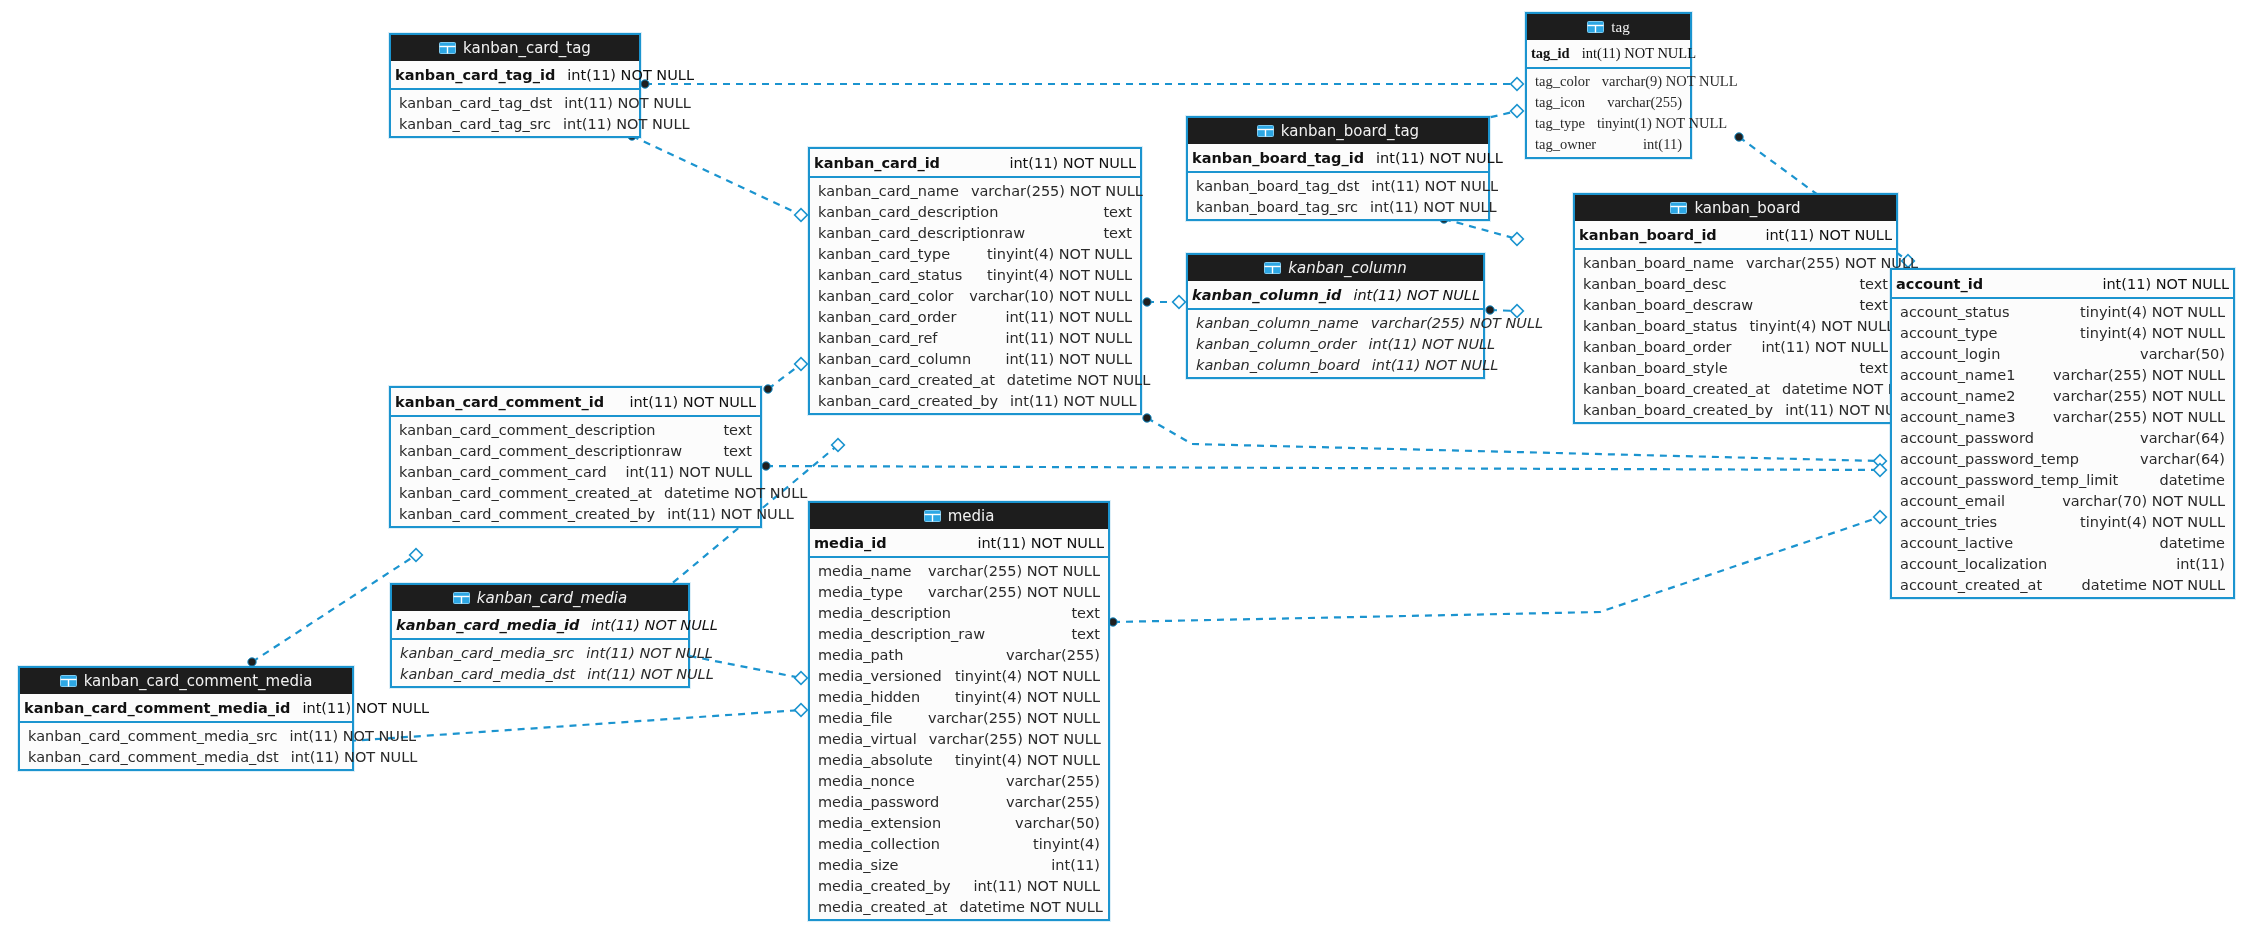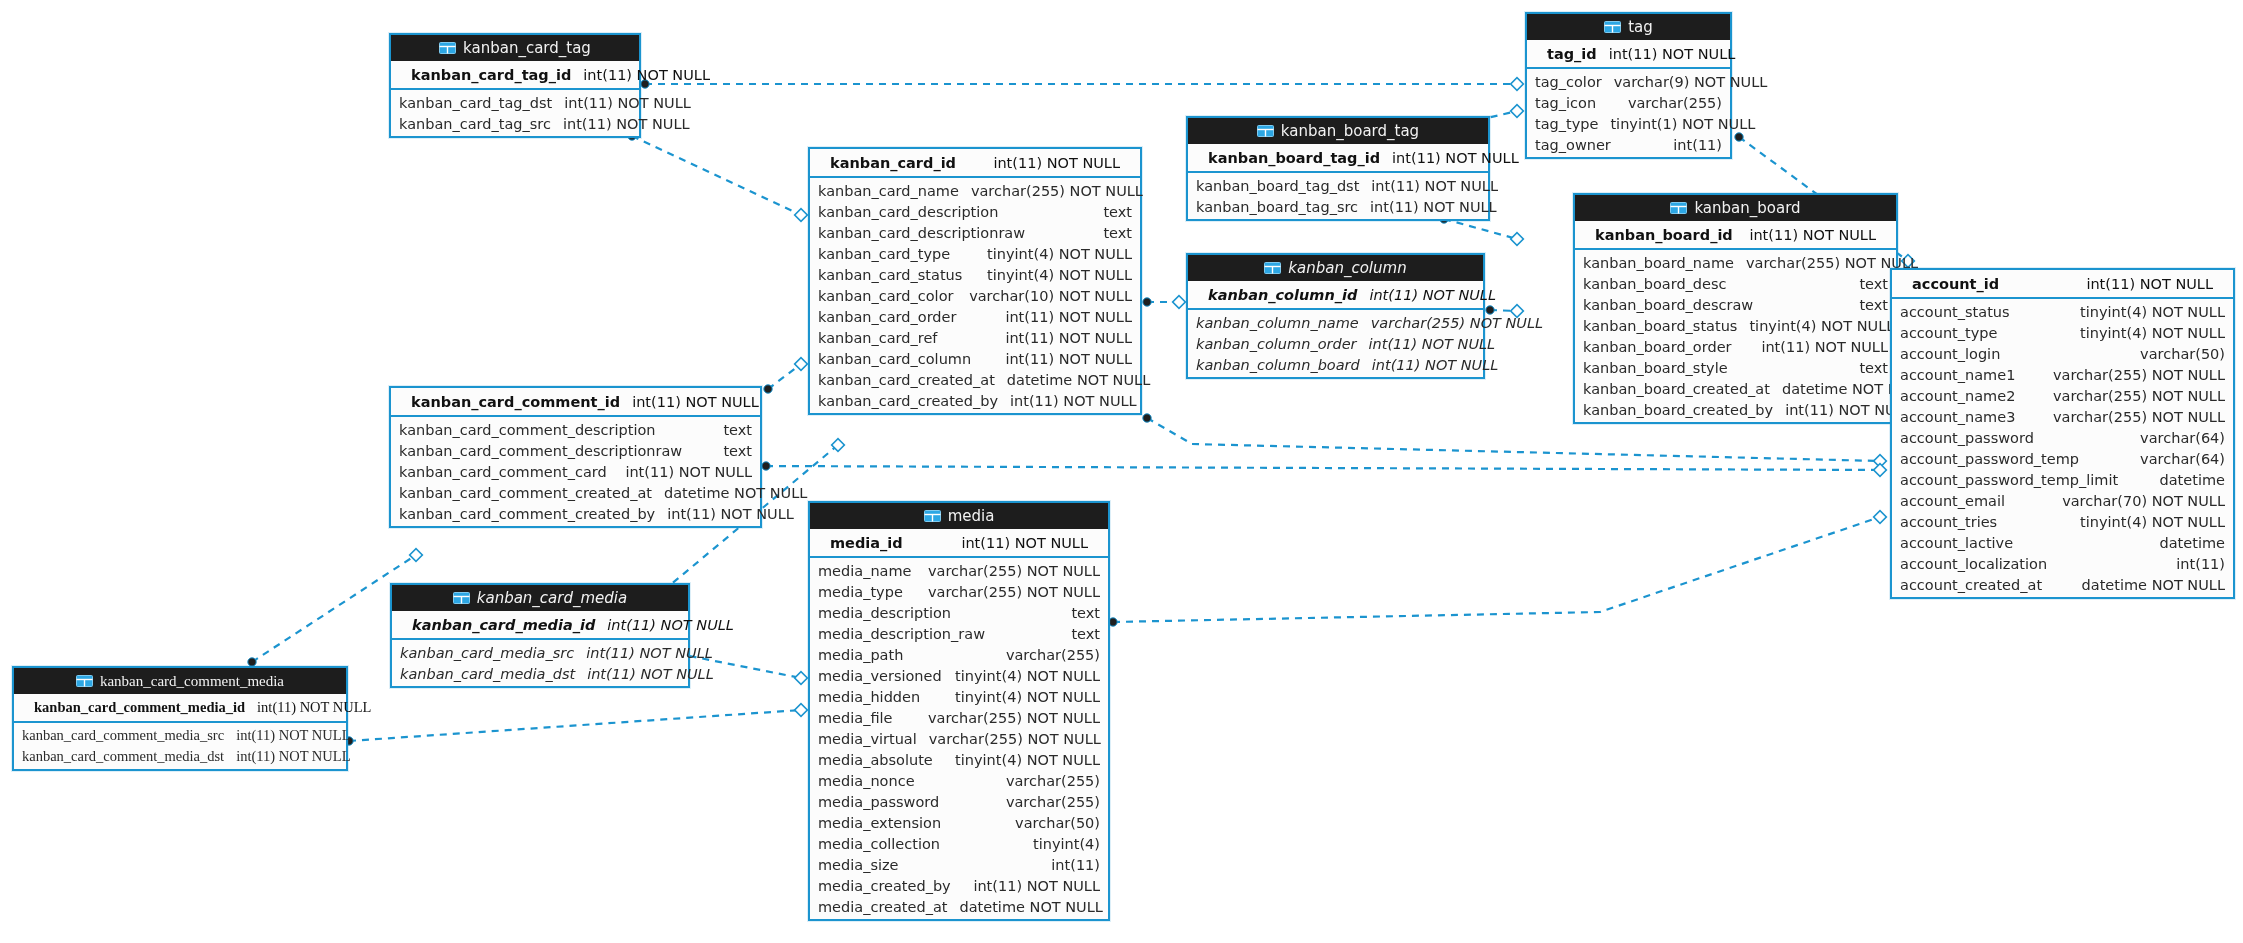--- a/index.html
+++ b/index.html
@@ -8,21 +8,21 @@
   #rel-layer{position:absolute;left:0;top:0;width:2243px;height:943px;z-index:1;}
   .rel-line{fill:none;stroke:#1b94cf;stroke-width:2.2;stroke-dasharray:7 6;}
   .rel-dot{fill:#1f1f1f;stroke:#1b94cf;stroke-width:1;}
   .rel-diamond{fill:#ffffff;stroke:#1b94cf;stroke-width:1.6;}
   .entity{position:absolute;z-index:2;box-sizing:border-box;border:2px solid #1b94cf;
           background:#fcfcfc;box-shadow:0 0 0 1px rgba(27,148,207,.15);}
   .entity .hdr{background:#1d1d1d;color:#f2f2f2;height:26px;display:flex;align-items:center;
                justify-content:center;gap:7px;font-size:15px;white-space:nowrap;}
   .tbl-icon{width:17px;height:12px;flex:0 0 auto;}
   .pk-row{display:flex;justify-content:space-between;align-items:center;height:27px;
-          padding:0 20px;border-bottom:2px solid #1b94cf;background:#fcfcfc;
+          padding:0 4px;border-bottom:2px solid #1b94cf;background:#fcfcfc;
           font-size:14.5px;color:#111;white-space:nowrap;gap:12px;}
   .pk-row .fname{font-weight:bold;}
   .fields{padding:2px 0;}
   .row{display:flex;justify-content:space-between;align-items:center;height:21px;
        padding:0 8px;font-size:14.5px;color:#2a2a2a;white-space:nowrap;gap:12px;}
   .fname{text-align:left;}
   .ftype{text-align:right;}
 </style>
 </head>
 <body>
@@ -182,21 +182,21 @@
           <span class="fname">kanban_card_created_at</span>
           <span class="ftype">datetime NOT NULL</span>
         </div>
         <div class="row">
           <span class="fname">kanban_card_created_by</span>
           <span class="ftype">int(11) NOT NULL</span>
         </div>
       </div>
   </div>
 
-  <div class="entity" style="left: 1525px; top: 12px; width: 207px;">
+  <div class="entity" style="left: 1525px; top: 12px; width: 167px; font-family: Liberation Serif, serif;">
     <div class="hdr">
       <svg class="tbl-icon" viewBox="0 0 17 12" xmlns="http://www.w3.org/2000/svg">
         <rect x="0.5" y="0.5" width="16" height="11" rx="1" fill="#2da7e4" stroke="#7fcaef" stroke-width="1"></rect>
         <line x1="0.5" y1="4.5" x2="16.5" y2="4.5" stroke="#ffffff" stroke-width="1.4"></line>
         <line x1="8.5" y1="4.5" x2="8.5" y2="11.5" stroke="#ffffff" stroke-width="1.4"></line>
       </svg>
       <span class="title">tag</span>
     </div>
     <div class="pk-row">
       <span class="fname">tag_id</span>
@@ -437,21 +437,21 @@
           <span class="fname">kanban_card_media_src</span>
           <span class="ftype">int(11) NOT NULL</span>
         </div>
         <div class="row">
           <span class="fname">kanban_card_media_dst</span>
           <span class="ftype">int(11) NOT NULL</span>
         </div>
       </div>
   </div>
 
-  <div class="entity" style="left: 12px; top: 666px; width: 336px; font-family: Liberation Serif, serif;">
+  <div class="entity" style="left: 18px; top: 666px; width: 336px;">
     <div class="hdr">
       <svg class="tbl-icon" viewBox="0 0 17 12" xmlns="http://www.w3.org/2000/svg">
         <rect x="0.5" y="0.5" width="16" height="11" rx="1" fill="#2da7e4" stroke="#7fcaef" stroke-width="1"></rect>
         <line x1="0.5" y1="4.5" x2="16.5" y2="4.5" stroke="#ffffff" stroke-width="1.4"></line>
         <line x1="8.5" y1="4.5" x2="8.5" y2="11.5" stroke="#ffffff" stroke-width="1.4"></line>
       </svg>
       <span class="title">kanban_card_comment_media</span>
     </div>
     <div class="pk-row">
       <span class="fname">kanban_card_comment_media_id</span>

